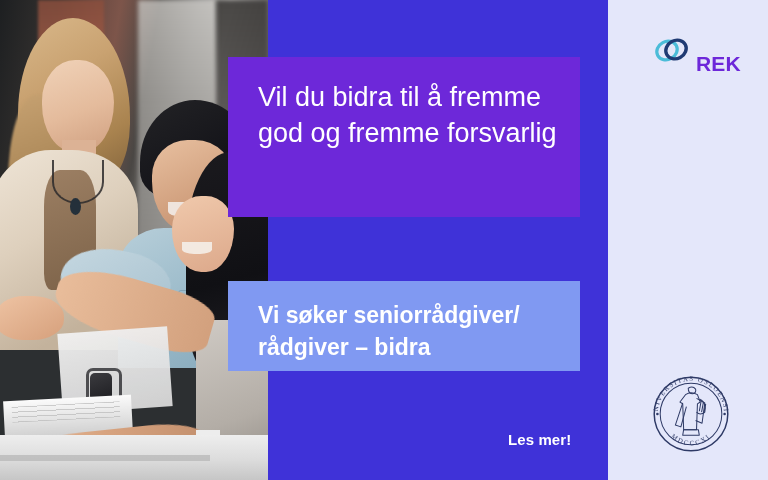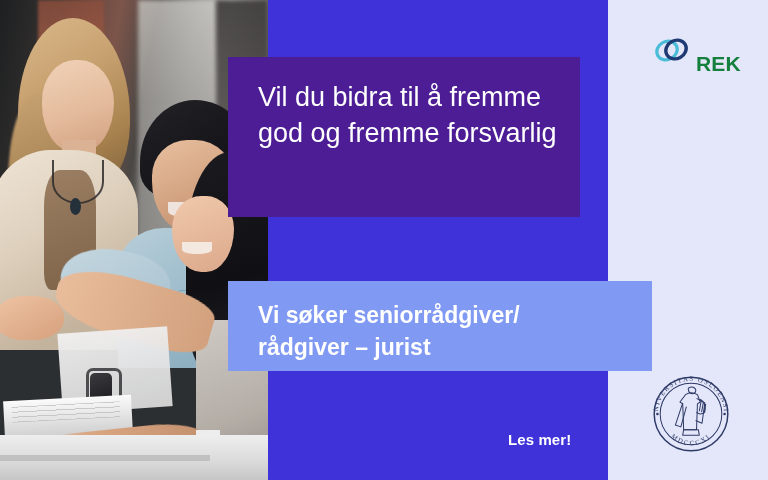--- a/index.html
+++ b/index.html
@@ -100,21 +100,21 @@
   .rek-mark{width:40px;height:40px;flex:0 0 40px;}
   .rek-text{font-size:21px;font-weight:bold;letter-spacing:.2px;line-height:1;}
 
   
   .uio-seal{position:absolute;left:645px;top:368px;width:92px;height:92px;}
 
   
   .box{position:absolute;box-sizing:border-box;}
   .box-head{left:228px;top:57px;width:352px;height:160px;padding:22px 26px 0 30px;}
   .box-head .line{font-size:27px;line-height:36px;color:#ffffff;white-space:nowrap;}
-  .box-sub{left:228px;top:281px;width:424px;height:90px;padding:18px 26px 0 30px;}
+  .box-sub{left:228px;top:281px;width:352px;height:90px;padding:18px 26px 0 30px;}
   .box-sub .line{font-size:23px;line-height:32px;font-weight:bold;color:#ffffff;white-space:nowrap;}
 
   .les-mer{position:absolute;left:508px;top:431px;font-size:15px;font-weight:bold;color:#ffffff;letter-spacing:.1px;}
 </style>
 </head>
 <body>
 
 <div class="banner">
 
   <div class="photo">
@@ -163,21 +163,21 @@
 
   <div class="panel-indigo" style="background: rgb(63, 50, 216);"></div>
 
   <div class="panel-light" style="background: rgb(228, 231, 250);"></div>
 
   <div class="rek-logo">
     <svg class="rek-mark" viewBox="0 0 40 40">
       <ellipse cx="15" cy="20.5" rx="10.5" ry="9" transform="rotate(-28 15 20.5)" fill="none" stroke="#4bbcd8" stroke-width="3.2"></ellipse>
       <ellipse cx="24" cy="19.5" rx="10.5" ry="9" transform="rotate(-28 24 19.5)" fill="none" stroke="#1f3a73" stroke-width="3.4"></ellipse>
     </svg>
-    <span class="rek-text" style="color: #15803d; margin-top: 27px;">REK</span>
+    <span class="rek-text" style="color: #6d28d9; margin-top: 27px;">REK</span>
   </div>
 
   <svg class="uio-seal" viewBox="0 0 100 100">
     <defs>
       <path id="arcTop" d="M 14,50 A 36,36 0 0 1 86,50"></path>
       <path id="arcBot" d="M 20,54 A 30,30 0 0 0 80,54"></path>
     </defs>
     <circle cx="50" cy="50" r="40" fill="none" stroke="#2e3a66" stroke-width="1.6"></circle>
     <circle cx="50" cy="50" r="33.5" fill="none" stroke="#2e3a66" stroke-width="1.1"></circle>
     <circle cx="13.5" cy="50" r="1.4" fill="#2e3a66"></circle>
@@ -193,25 +193,25 @@
       <path d="M47,22 q5,-3 8,1 q1,4 -3,5 q-5,0 -5,-6 z"></path>
       <path d="M44,29 q6,-4 13,0 l3,8 -3,2 -1,28 h-14 l-1,-28 -3,-2 z"></path>
       <path d="M41,38 l-8,24 6,2 6,-22"></path>
       <path d="M56,33 l9,5 -3,22 -7,-3"></path>
       <path d="M60,34 q7,4 5,14 q-5,4 -9,0"></path>
       <path d="M61,36 l-2,11 M63.5,37 l-2,11 M66,39 l-2,10"></path>
       <path d="M42,67 h16 l1,6 h-18 z"></path>
     </g>
   </svg>
 
-  <div class="box box-head" style="background: #4c1d95;">
+  <div class="box box-head" style="background: #6d28d9;">
     <div class="line">Vil du bidra til å fremme</div>
     <div class="line">god og fremme forsvarlig</div>
   </div>
 
   <div class="box box-sub" style="background: rgb(128, 153, 242);">
     <div class="line">Vi søker seniorrådgiver/</div>
-    <div class="line">rådgiver – jurist</div>
+    <div class="line">rådgiver – bidra</div>
   </div>
 
   <div class="les-mer">Les mer!</div>
 
 </div>
 
 </body></html>

